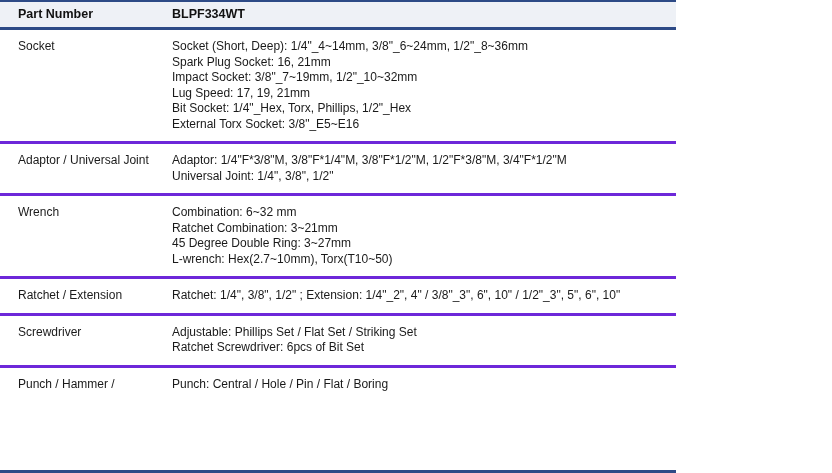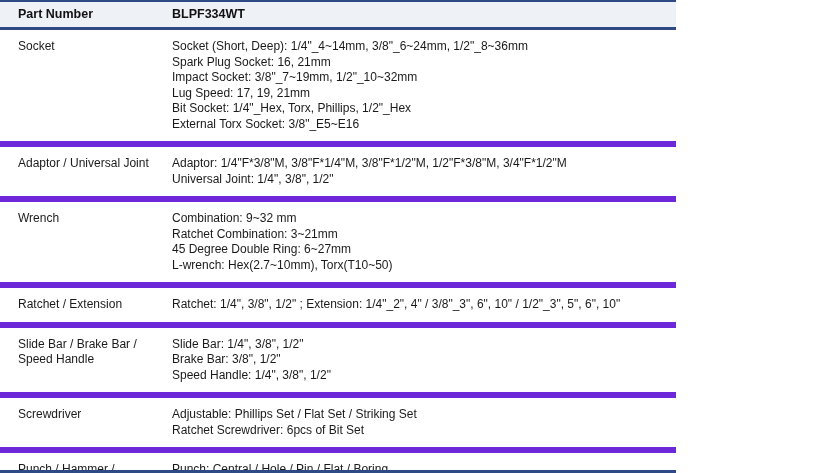--- a/index.html
+++ b/index.html
@@ -61,21 +61,21 @@
     padding-left: 0 !important;
   }
   .header-underline {
     height: 3px;
     background: #2d4a86;
     width: 100%;
   }
   .data-row td {
     padding-top: 9px !important;
     padding-bottom: 9px !important;
-    border-bottom: 6px solid #6d28d9;
+    border-bottom: 3px solid #6d28d9;
   }
   .data-row:last-child td {
     border-bottom: none;
   }
   .label-text {
     line-height: 15px;
     color: #1a1a1a;
     font-size: 12px;
   }
   .label-text .ln {
@@ -149,51 +149,36 @@
           </td>
         </tr>
         <tr class="data-row">
           <td class="col-label">
             <div class="label-text">
               <span class="ln">Wrench</span>
             </div>
           </td>
           <td class="col-value">
             <div class="value-list">
-              <span class="ln">Combination: 9~32 mm</span>
+              <span class="ln">Combination: 6~32 mm</span>
               <span class="ln">Ratchet Combination: 3~21mm</span>
-              <span class="ln">45 Degree Double Ring: 6~27mm</span>
+              <span class="ln">45 Degree Double Ring: 3~27mm</span>
               <span class="ln">L-wrench: Hex(2.7~10mm), Torx(T10~50)</span>
             </div>
           </td>
         </tr>
         <tr class="data-row">
           <td class="col-label">
             <div class="label-text">
               <span class="ln">Ratchet / Extension</span>
             </div>
           </td>
           <td class="col-value">
             <div class="value-list">
               <span class="ln">Ratchet: 1/4", 3/8", 1/2" ; Extension: 1/4"_2", 4" / 3/8"_3", 6", 10" / 1/2"_3", 5", 6", 10"</span>
-            </div>
-          </td>
-        </tr>
-        <tr class="data-row">
-          <td class="col-label">
-            <div class="label-text">
-              <span class="ln">Slide Bar / Brake Bar /</span>
-              <span class="ln">Speed Handle</span>
-            </div>
-          </td>
-          <td class="col-value">
-            <div class="value-list">
-              <span class="ln">Slide Bar: 1/4", 3/8", 1/2"</span>
-              <span class="ln">Brake Bar: 3/8", 1/2"</span>
-              <span class="ln">Speed Handle: 1/4", 3/8", 1/2"</span>
             </div>
           </td>
         </tr>
         <tr class="data-row">
           <td class="col-label">
             <div class="label-text">
               <span class="ln">Screwdriver</span>
             </div>
           </td>
           <td class="col-value">

